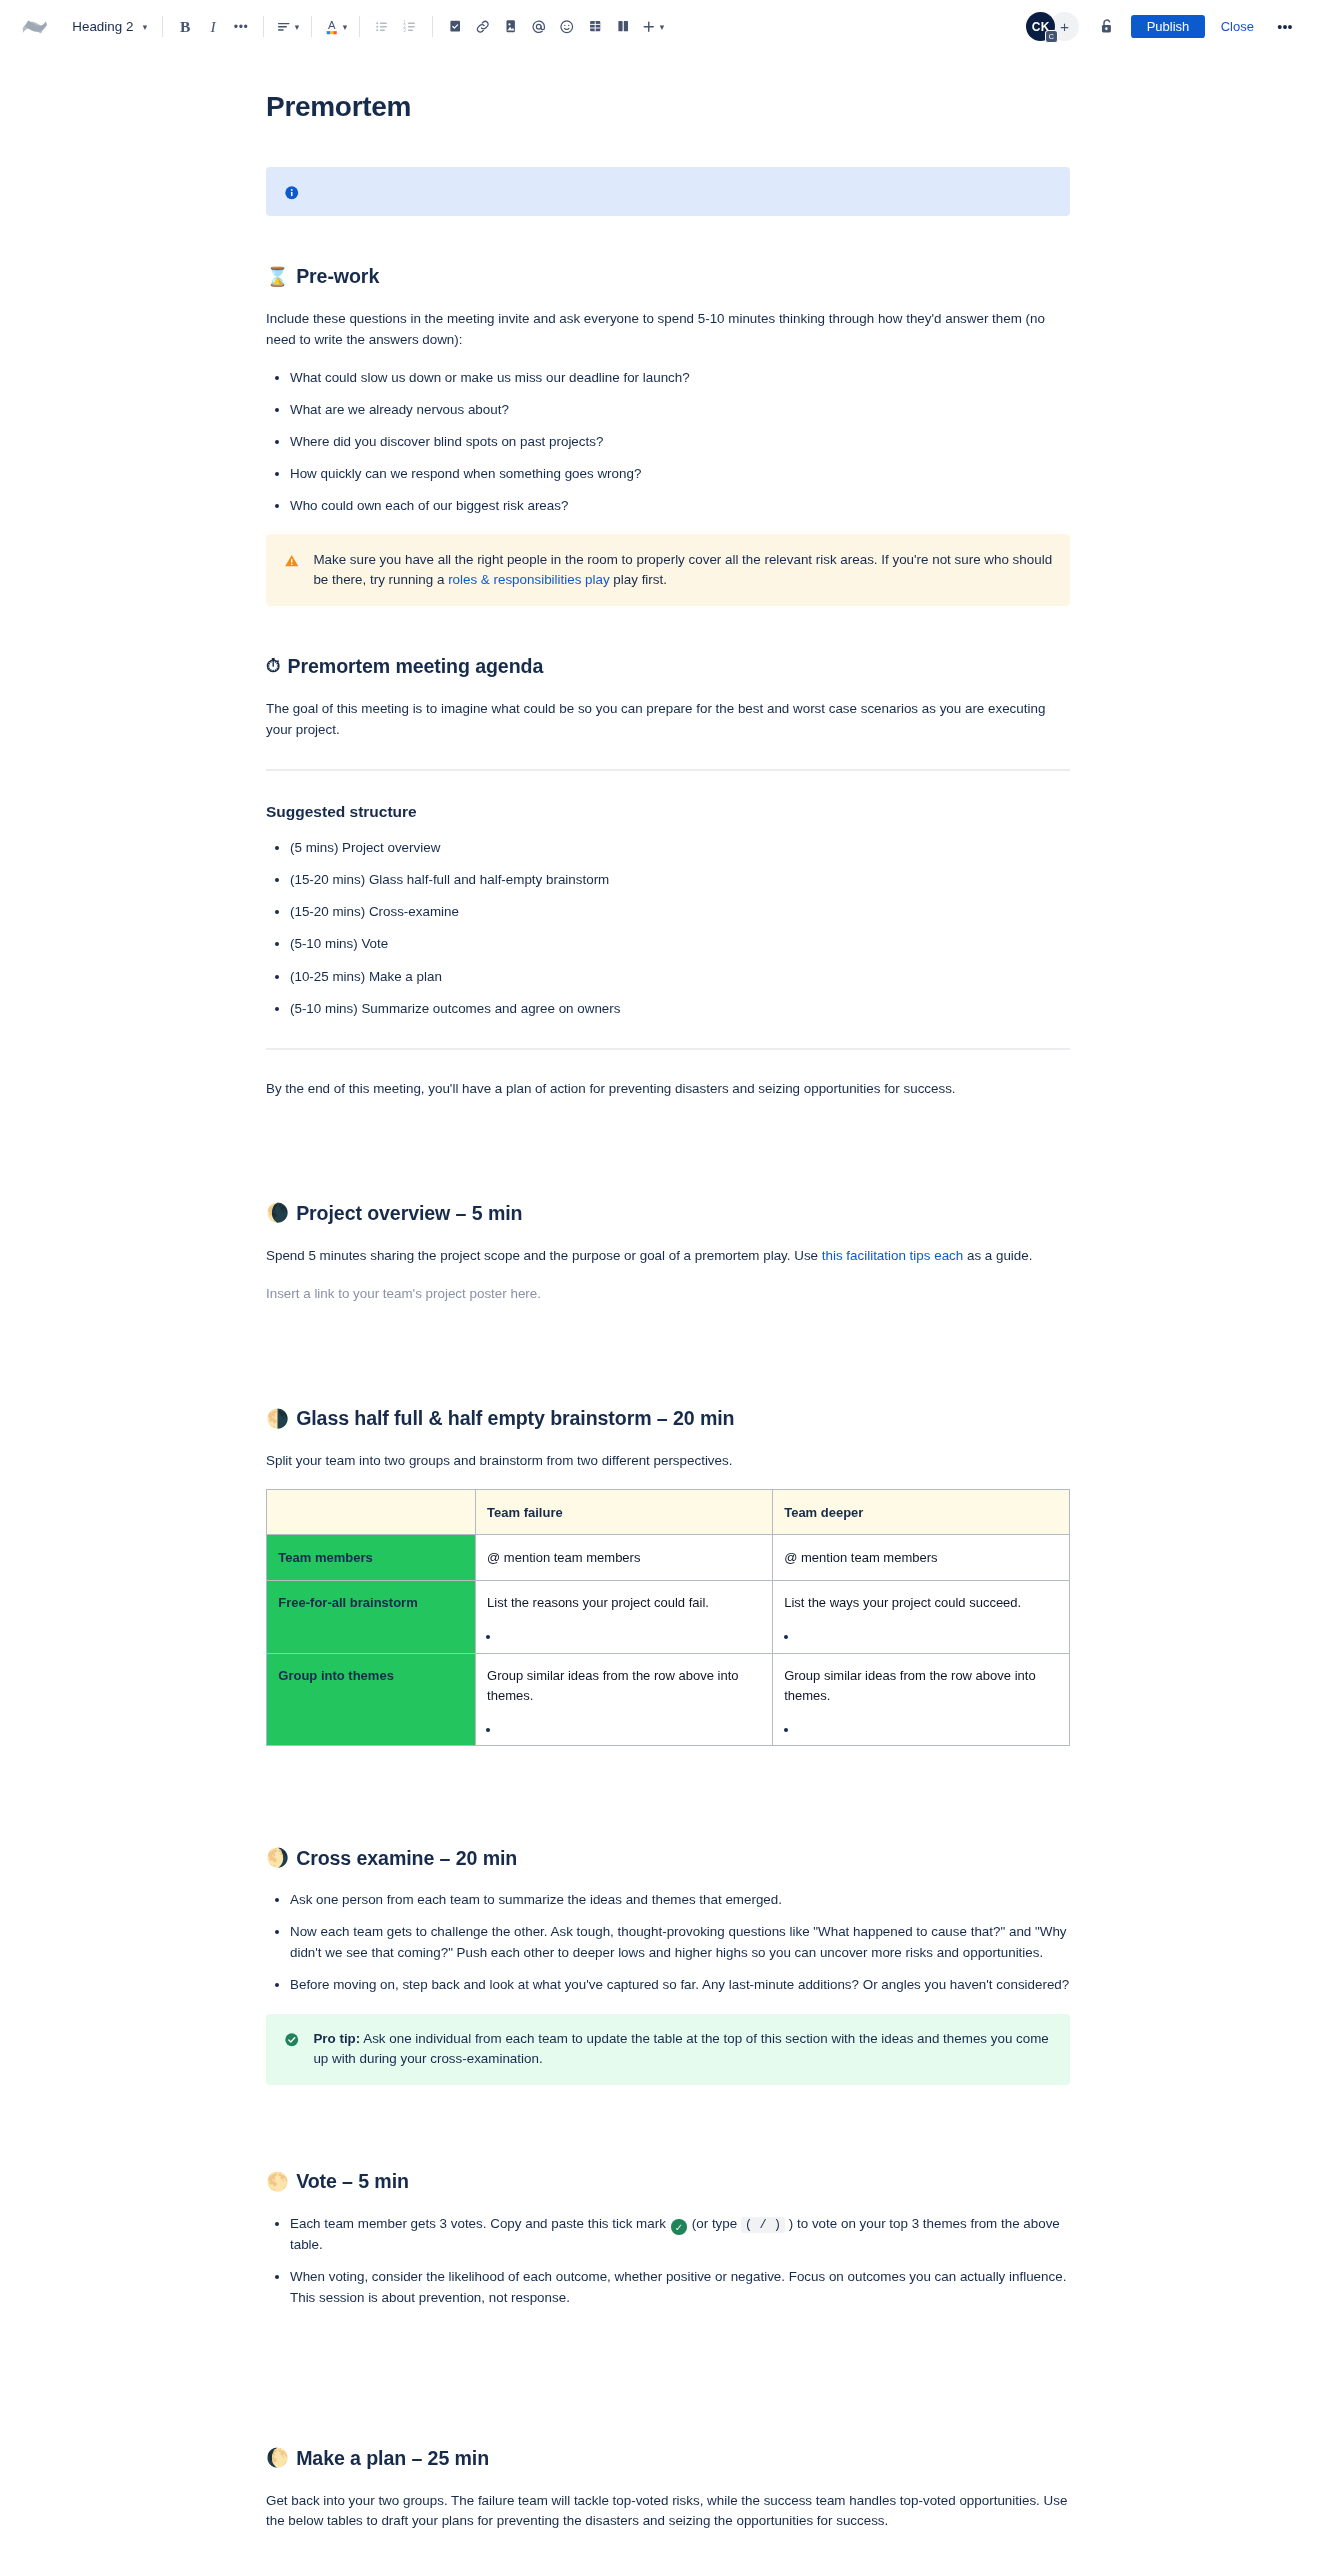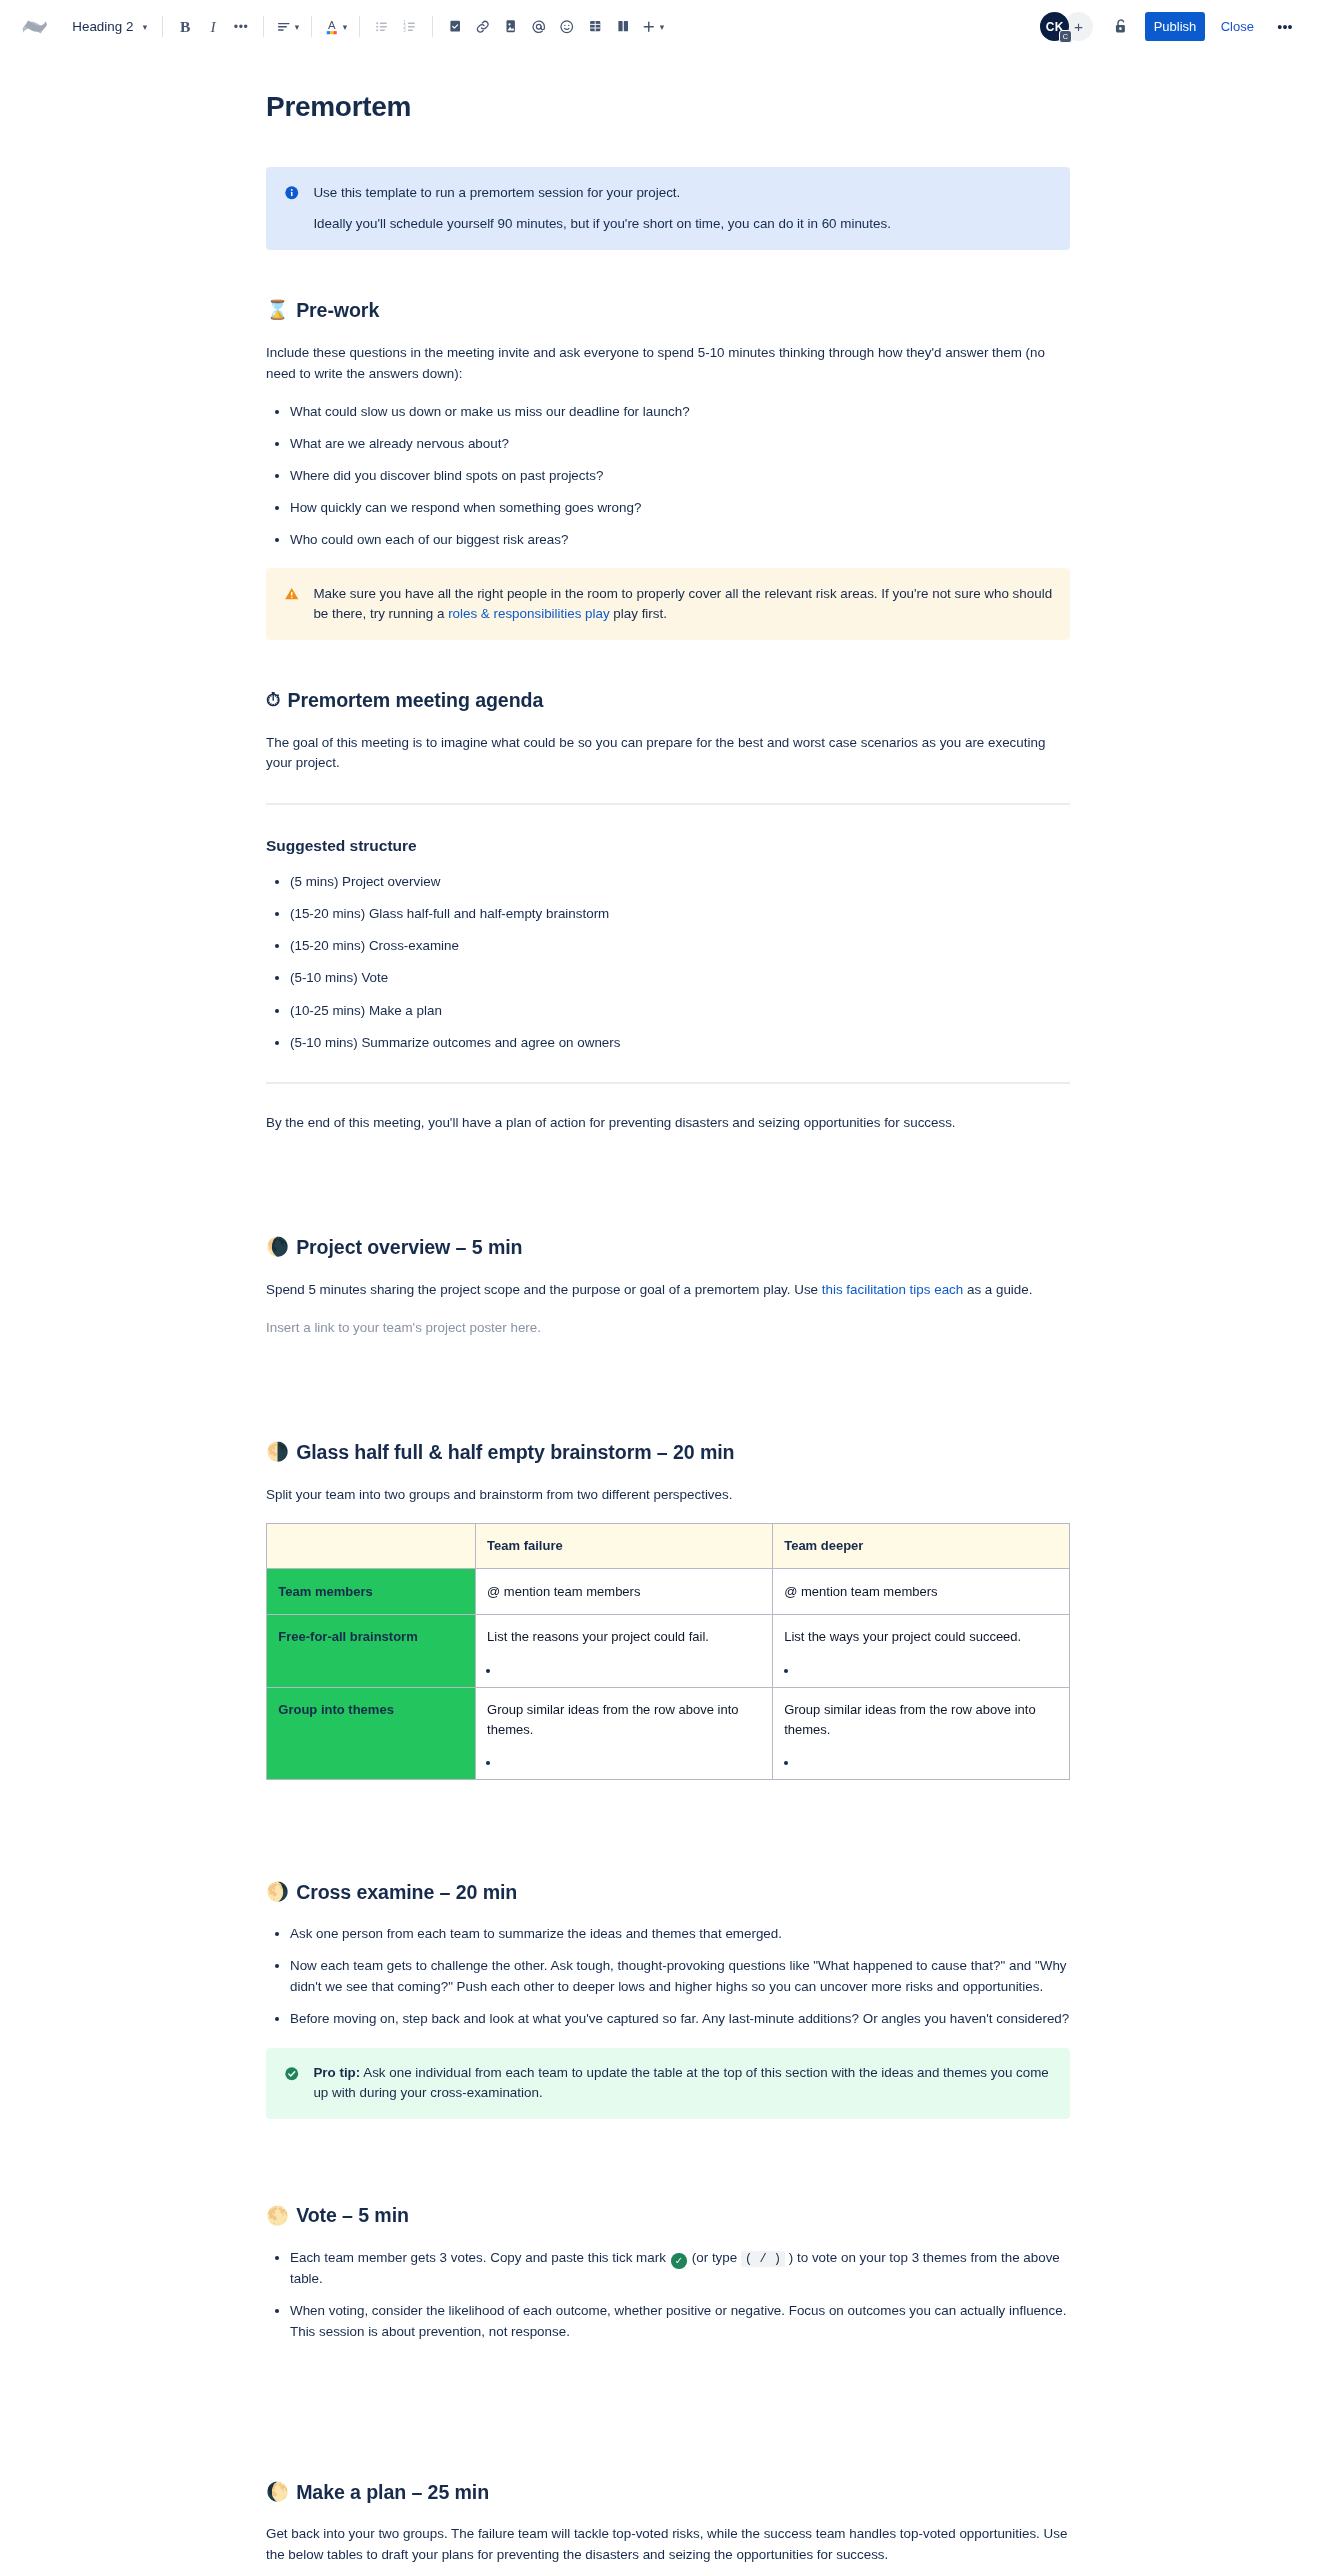--- a/index.html
+++ b/index.html
@@ -64,21 +64,21 @@
     font-size:15.5px; margin-left:-5.2px; z-index:1; cursor:pointer;
   }
   .icon-btn{
     width:29px;height:29px;border-radius:3.1px;cursor:pointer;
     display:flex;align-items:center;justify-content:center;
     color:#44546F;
   }
   .btn-publish{
     background:#0C5BCE; color:#fff;
     font-size:13px; font-weight:500;
-    padding:0 9px; height:29px; border-radius:3.1px;
+    padding:0 16px; height:23px; border-radius:3.1px;
     display:flex;align-items:center;justify-content:center;
     margin-left:9.3px; cursor:pointer; border:none;
   }
   .btn-close{
     font-size:13px;color:#1d4ed8;
     padding:0 11.3px;height:29px;border-radius:3.1px;
     display:flex;align-items:center;cursor:pointer;
     margin-left:4.1px;
   }
   .btn-more{
@@ -381,24 +381,20 @@
 
     <h1 class="doc-title">Premortem</h1>
 
     <div class="panel info">
       <div class="panel-ico">
         <svg width="15.5" height="15.5" viewBox="0 0 24 24">
           <circle cx="12" cy="12" r="10" fill="#0C5BCE"></circle>
           <circle cx="12" cy="7.6" r="1.45" fill="#fff"></circle>
           <rect x="10.8" y="10.4" width="2.4" height="7" rx="1.2" fill="#fff"></rect>
         </svg>
-      </div>
-      <div class="panel-body">
-        <p>Use this template to run a premortem session for your project.</p>
-        <p>Ideally you'll schedule yourself 90 minutes, but if you're short on time, you can do it in 60 minutes.</p>
       </div>
     </div>
 
     <h2 class="sec">
       <span class="emj">⌛</span>
       <span>Pre-work</span>
     </h2>
     <p class="body">Include these questions in the meeting invite and ask everyone to spend 5-10 minutes thinking through how they'd answer them (no need to write the answers down):</p>
     <ul class="bul">
       <li>What could slow us down or make us miss our deadline for launch?</li>

